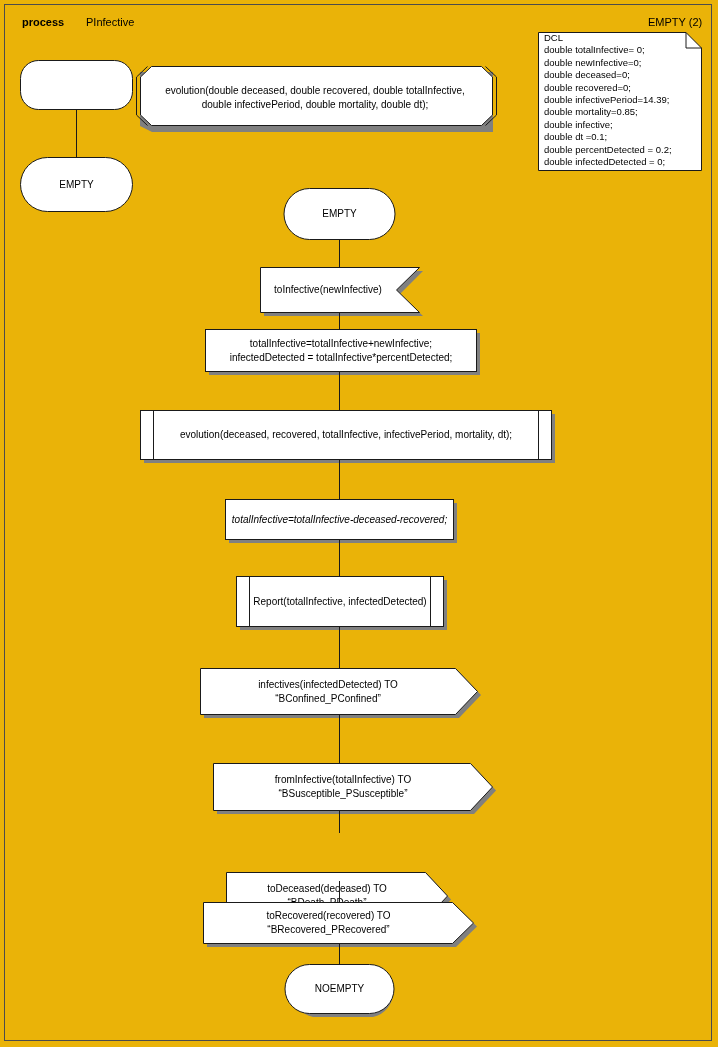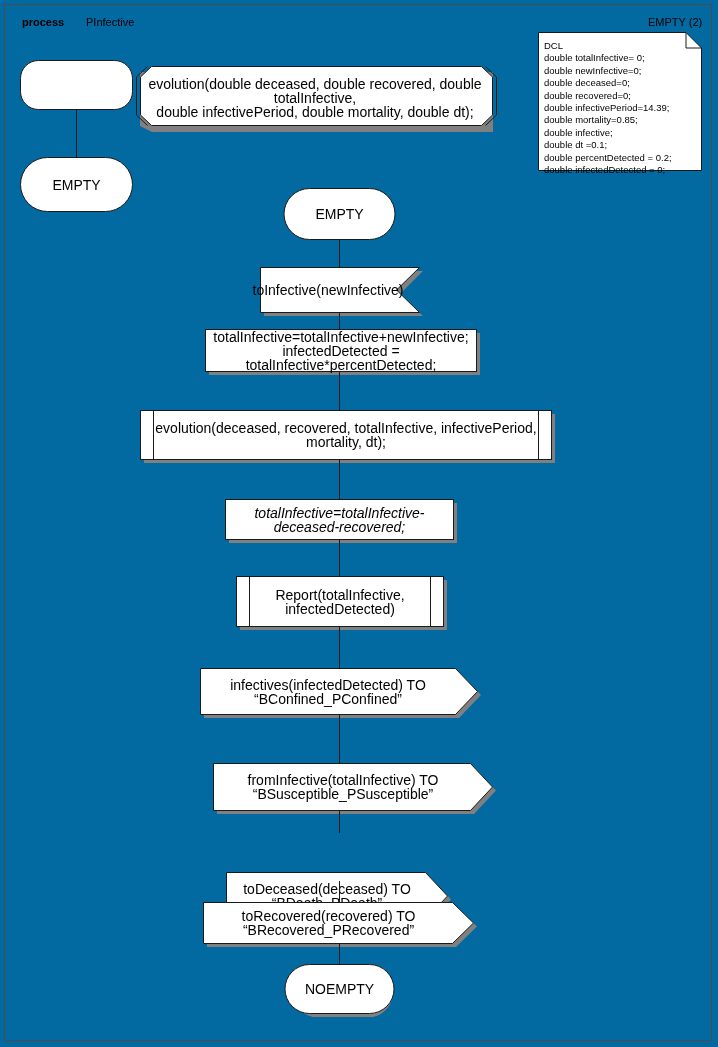--- a/index.html
+++ b/index.html
@@ -7,21 +7,21 @@
     padding: 0;
     background: #ffffff;
   }
   body {
     font-family: "Liberation Sans", sans-serif;
   }
   #canvas {
     position: relative;
     width: 718px;
     height: 1047px;
-    background: #0369a1;
+    background: #eab308;
     overflow: hidden;
   }
   #frame {
     position: absolute;
     left: 4px;
     top: 4px;
     width: 708px;
     height: 1037px;
     border: 1px solid #4c4c4c;
     box-sizing: border-box;
@@ -45,33 +45,33 @@
   }
   .label {
     position: absolute;
     left: 0; top: 0;
     width: 100%;
     height: 100%;
     display: flex;
     align-items: center;
     justify-content: center;
     text-align: center;
-    font-size: 14px;
+    font-size: 10px;
     line-height: 14px;
     color: #000;
     white-space: pre-line;
     padding: 0 6px;
     box-sizing: border-box;
     pointer-events: none;
   }
   .label.left {
     justify-content: flex-start;
     align-items: flex-start;
     text-align: left;
-    padding: 8px 6px;
+    padding: 0 6px;
     font-size: 9.5px;
     line-height: 12.4px;
   }
   .connector {
     position: absolute;
     width: 1px;
     background: #1a1a1a;
   }
 </style>
 </head>

